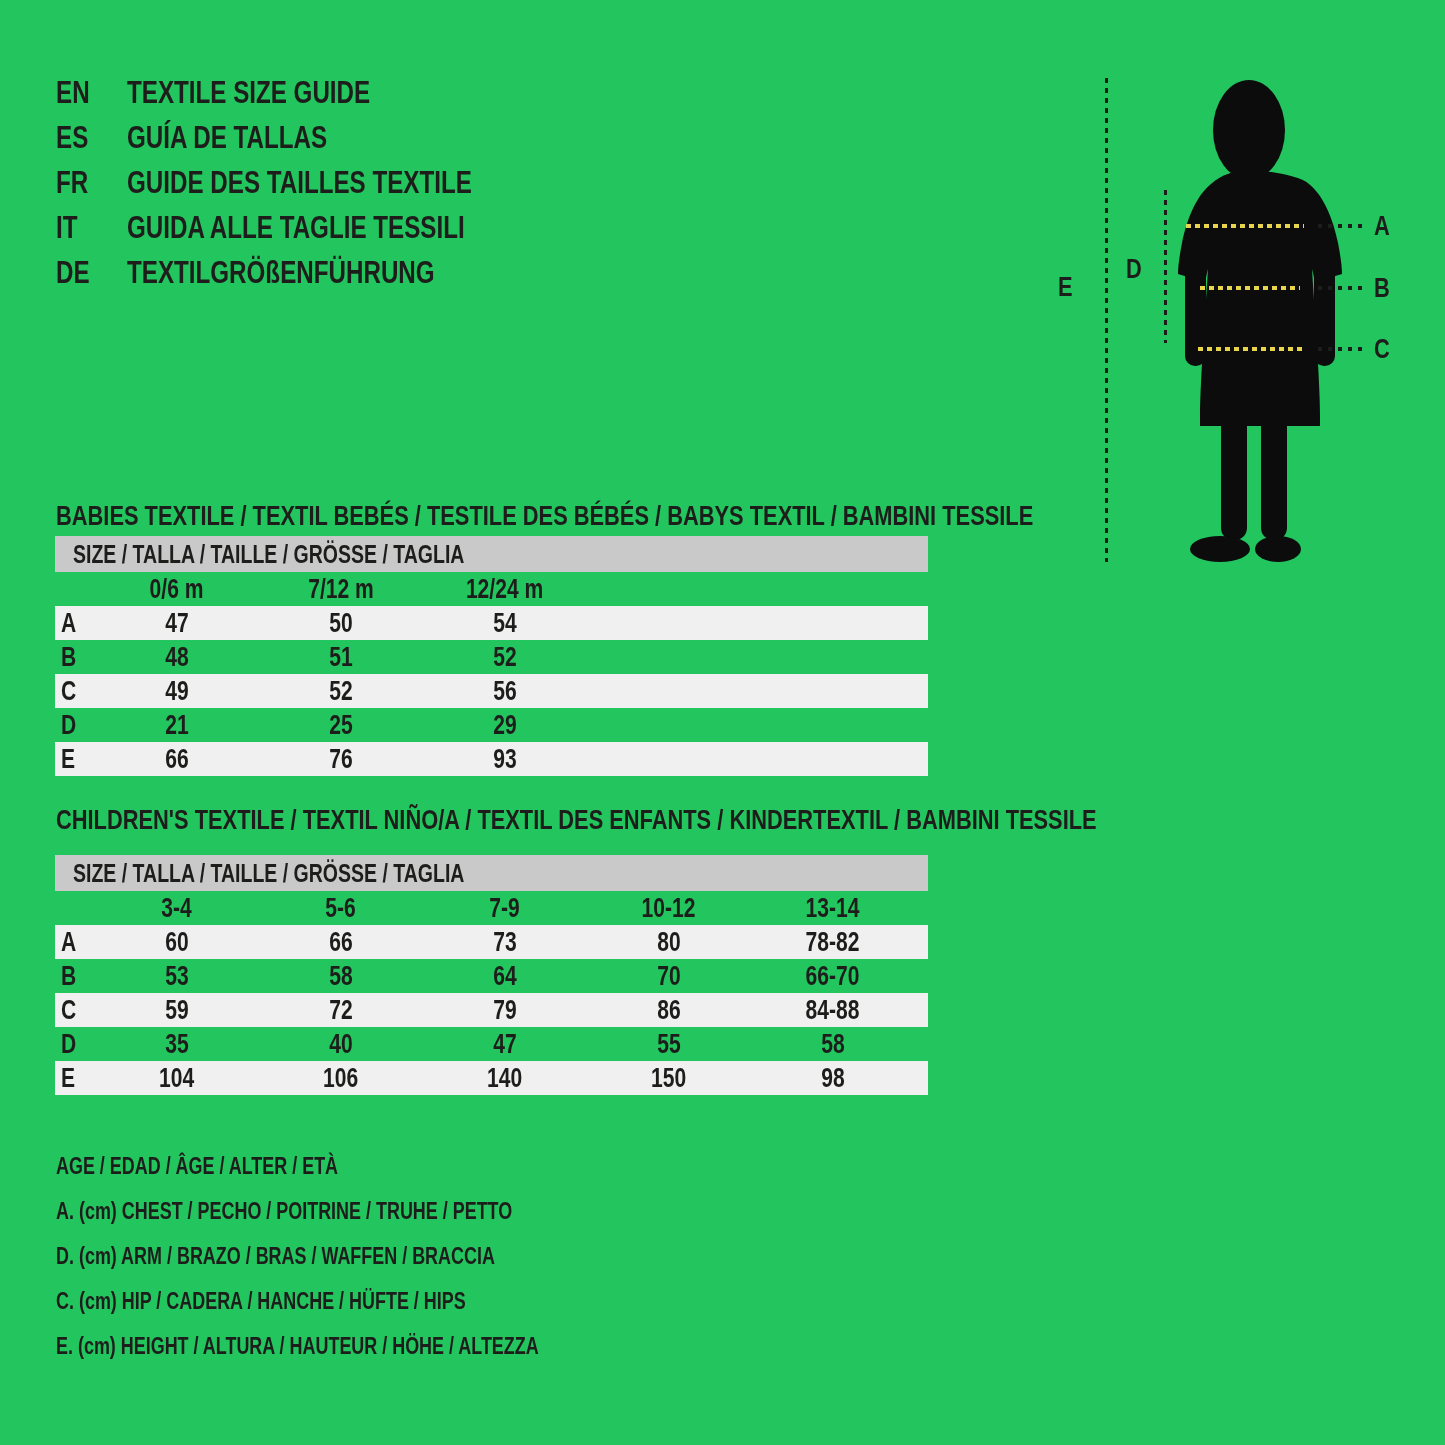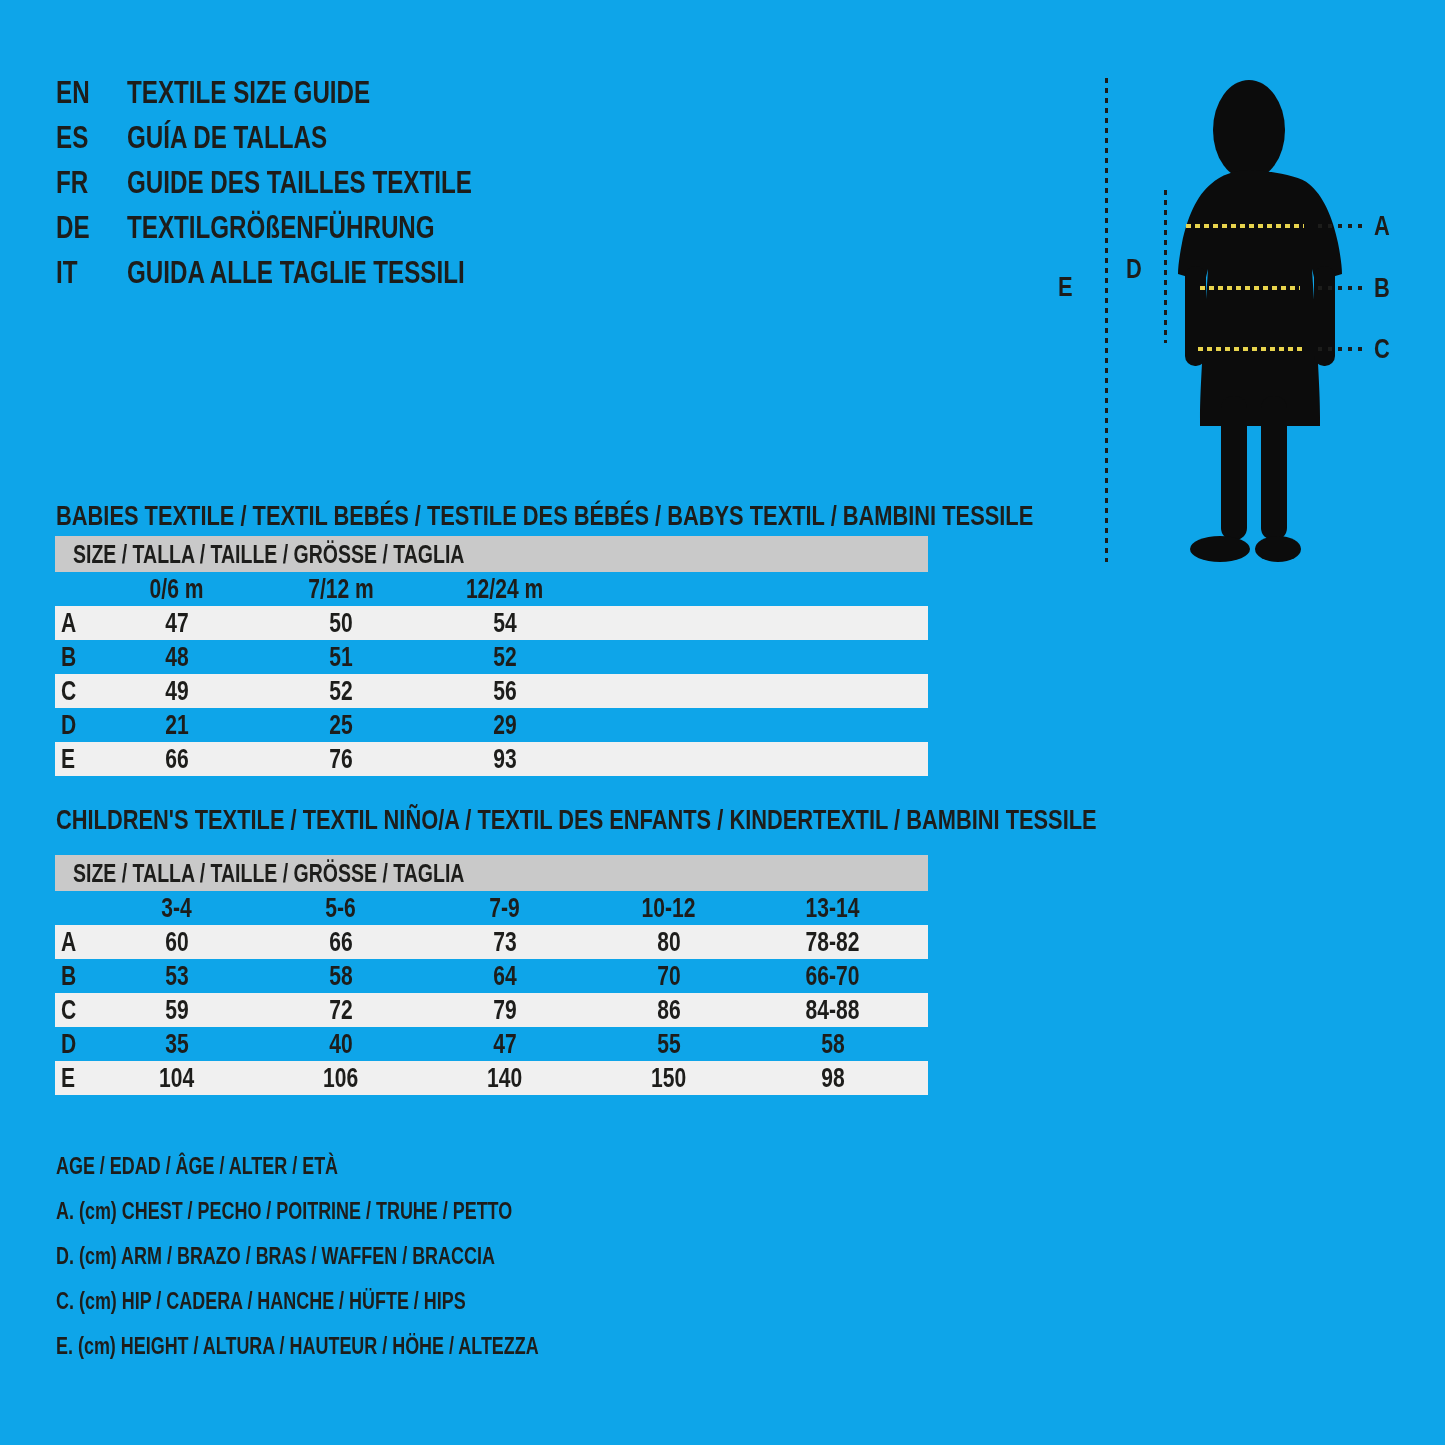--- a/index.html
+++ b/index.html
@@ -1,17 +1,17 @@
 <!DOCTYPE html>
 <html><head>
 <meta charset="utf-8">
 <style>
   html,body { margin:0; padding:0; background:#ffffff; }
   #canvas {
-    position:relative; width:1445px; height:1445px; background:#0ea5e9;
+    position:relative; width:1445px; height:1445px; background:#22c55e;
     font-family:"Liberation Sans","DejaVu Sans",sans-serif;
     font-weight:700; color:#1d1d1b; overflow:hidden;
   }
   .abs { position:absolute; }
   
   .cx  { display:inline-block; transform:scaleX(0.78); transform-origin:50% 50%; white-space:nowrap; }
   .cxl { display:inline-block; transform:scaleX(0.78); transform-origin:0 50%; white-space:nowrap; }
 
   
   .lang-block { left:56px; top:70px; }
@@ -53,26 +53,26 @@
     </div>
     <div class="lang-row">
       <span class="lang-code"><span class="cxl">ES</span></span>
       <span class="cxl">GUÍA DE TALLAS</span>
     </div>
     <div class="lang-row">
       <span class="lang-code"><span class="cxl">FR</span></span>
       <span class="cxl">GUIDE DES TAILLES TEXTILE</span>
     </div>
     <div class="lang-row">
+      <span class="lang-code"><span class="cxl">IT</span></span>
+      <span class="cxl">GUIDA ALLE TAGLIE TESSILI</span>
+    </div>
+    <div class="lang-row">
       <span class="lang-code"><span class="cxl">DE</span></span>
       <span class="cxl">TEXTILGRÖßENFÜHRUNG</span>
-    </div>
-    <div class="lang-row">
-      <span class="lang-code"><span class="cxl">IT</span></span>
-      <span class="cxl">GUIDA ALLE TAGLIE TESSILI</span>
     </div>
   </div>
 
   <div class="abs" style="left:0;top:0;width:1445px;height:600px;pointer-events:none;">
     <svg class="abs" style="left:1175px;top:78px;" width="170" height="490" viewBox="0 0 170 490">
       <g fill="#0c0c0c">
         <ellipse cx="74" cy="52" rx="36" ry="50"></ellipse>
         <path d="M74,92 C60,92 46,97 36,106 C22,117 12,140 7,165 C5,175 3,188 3,196 L30,204 C31,199 32,195 33,191 C31,225 28,258 27,285 C26,305 25,322 25,340 L25,348 L145,348 L145,340 C145,322 144,305 143,285 C142,258 139,225 137,191 C138,195 139,199 140,204 L167,196 C167,188 165,175 163,165 C158,140 148,117 134,106 C124,97 88,92 74,92 Z"></path>
         <rect x="10" y="188" width="21" height="100" rx="10"></rect>
         <rect x="139" y="188" width="21" height="100" rx="10"></rect>

